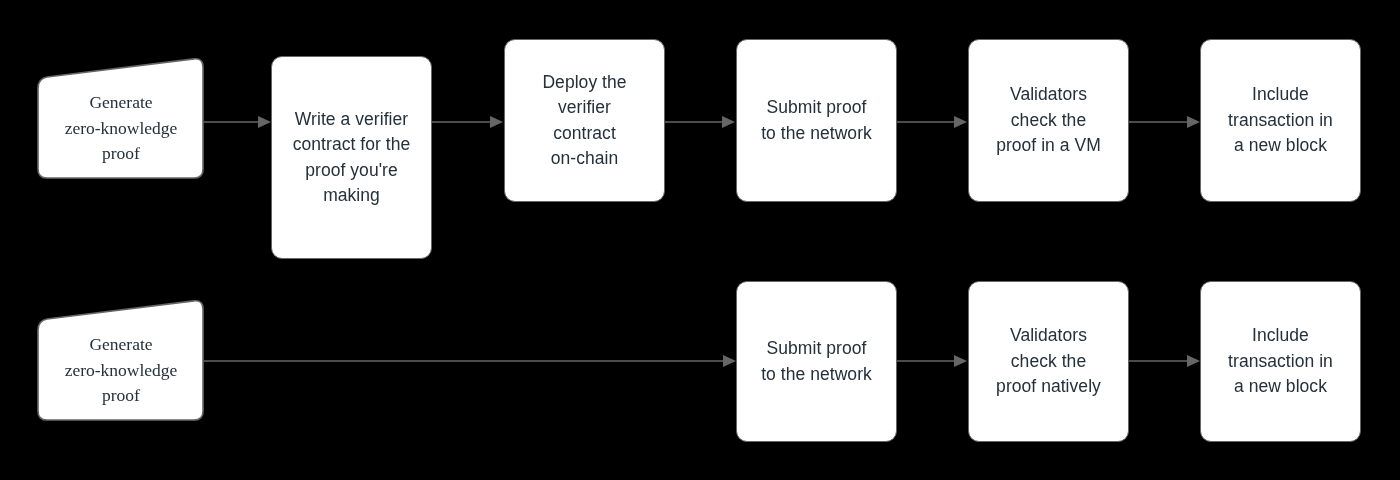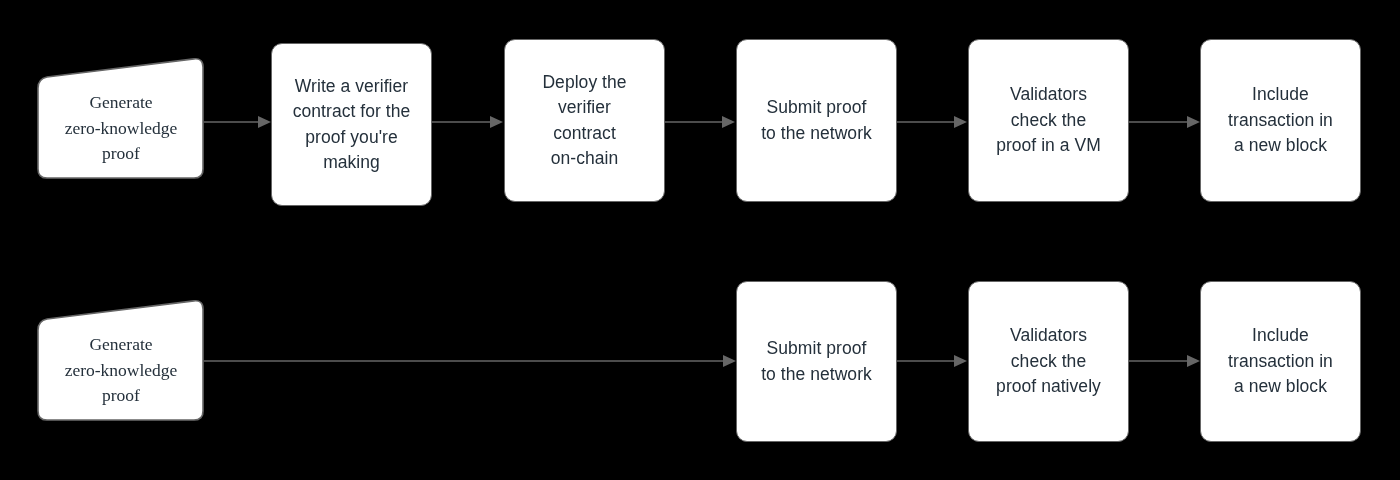--- a/index.html
+++ b/index.html
@@ -87,21 +87,21 @@
     <div class="trap-label" style="top:32px;">Generate
 zero-knowledge
 proof</div>
   </div>
 
   <svg class="edge" style="left:204px; top:113px; width:68px; height:18px;" viewBox="0 0 68 18">
     <line x1="0" y1="9" x2="55" y2="9"></line>
     <polygon points="54,3 67,9 54,15"></polygon>
   </svg>
 
-  <div class="node" style="left:271px; top:43px; width:161px; height:163px;">
+  <div class="node" style="left:271px; top:56px; width:161px; height:203px;">
     <div class="node-label">Write a verifier
 contract for the
 proof you're
 making</div>
   </div>
 
   <svg class="edge" style="left:432px; top:113px; width:72px; height:18px;" viewBox="0 0 72 18">
     <line x1="0" y1="9" x2="59" y2="9"></line>
     <polygon points="58,3 71,9 58,15"></polygon>
   </svg>

